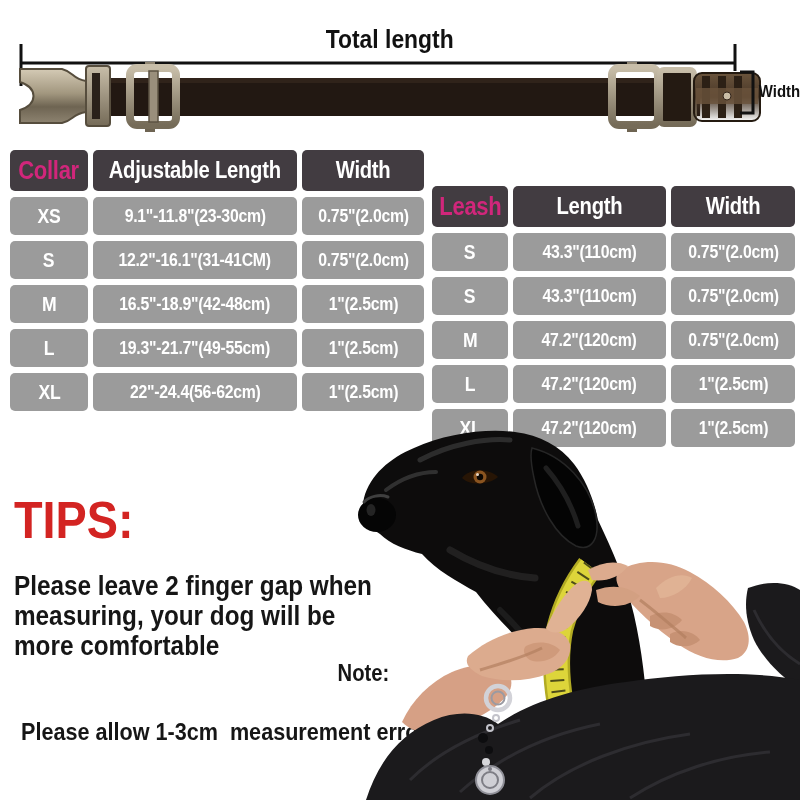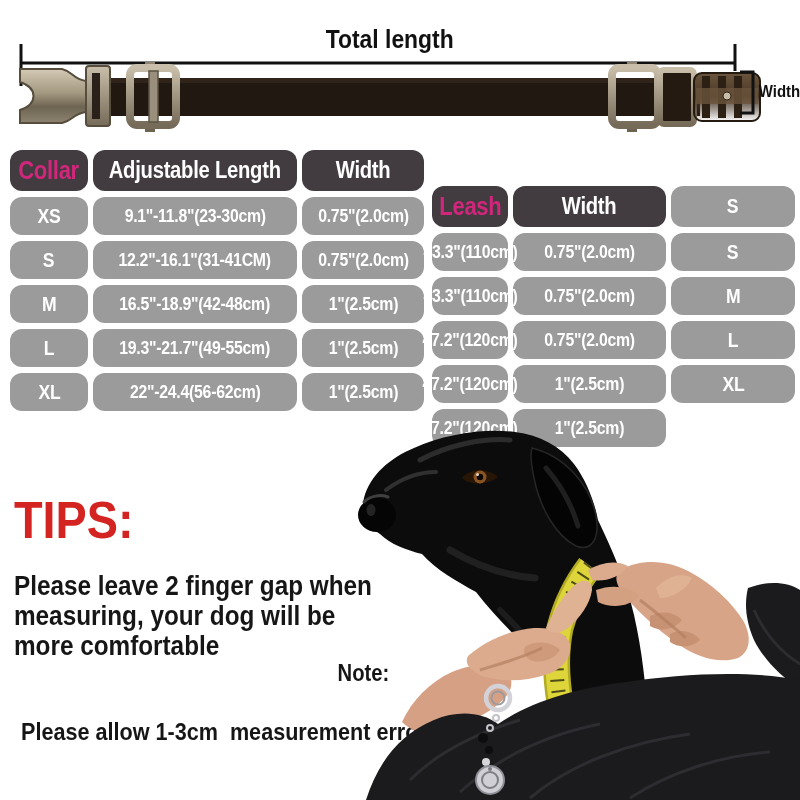--- a/index.html
+++ b/index.html
@@ -21,21 +21,21 @@
   #width-label{
     position:absolute;left:756px;top:82px;width:44px;
     font-size:17px;font-weight:bold;color:#111;
   }
 
   
   .size-table{position:absolute;top:150px;display:grid;column-gap:5px;row-gap:6px;}
   #collar-table{left:10px;grid-template-columns:78px 204px 122px;grid-template-rows:41px repeat(5,38px);}
   #leash-table{left:432px;grid-template-columns:76px 153px 124px;grid-template-rows:41px repeat(5,38px);margin-top:36px;}
   .cell{
-    background:#9b9b9b;border-radius:12px;color:#fff;
+    background:#9b9b9b;border-radius:5px;color:#fff;
     display:flex;align-items:center;justify-content:center;
     font-weight:bold;font-size:18px;letter-spacing:-.3px;
   }
   .cell.head{background:#423c41;font-size:23px;}
   .cell.head.pink{color:#d1267b;font-size:25px;}
   .cell.size{font-size:20px;}
 
   
   #tips-heading{position:absolute;left:14px;top:490px;font-size:52px;font-weight:bold;color:#d32422;}
   #tips-body{
@@ -183,20 +183,23 @@
     </div>
     <div class="cell">
       <span class="cond">1"(2.5cm)</span>
     </div>
   </div>
 <div id="leash-table" class="size-table">
     <div class="cell head pink">
       <span class="cond">Leash</span>
     </div>
     <div class="cell head">
+      <span class="cond">Length</span>
+    </div>
+    <div class="cell head">
       <span class="cond">Width</span>
     </div>
     <div class="cell size">
       <span class="cond">S</span>
     </div>
     <div class="cell">
       <span class="cond">43.3"(110cm)</span>
     </div>
     <div class="cell">
       <span class="cond">0.75"(2.0cm)</span>

